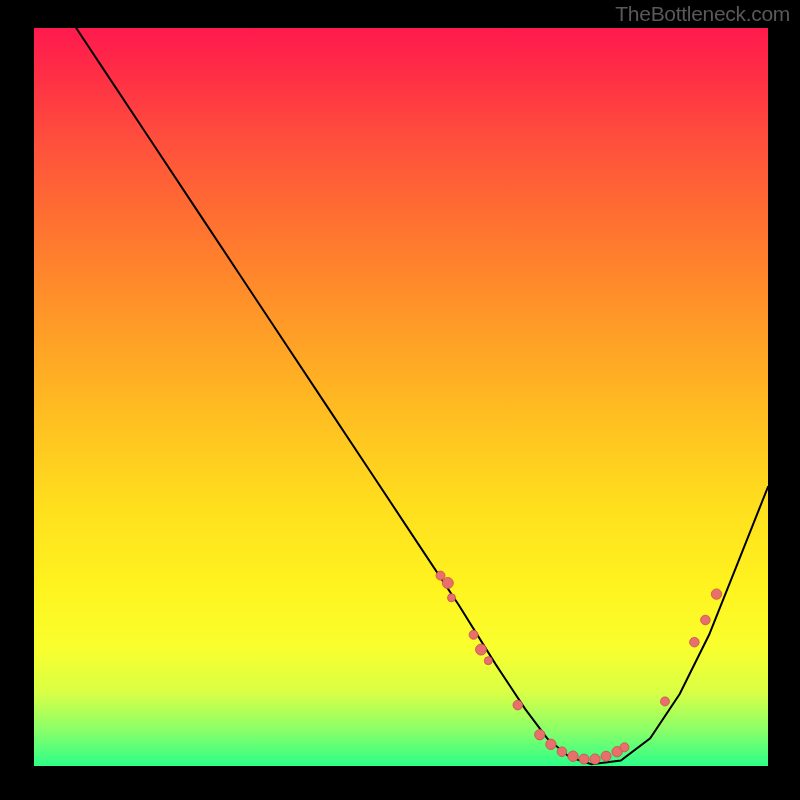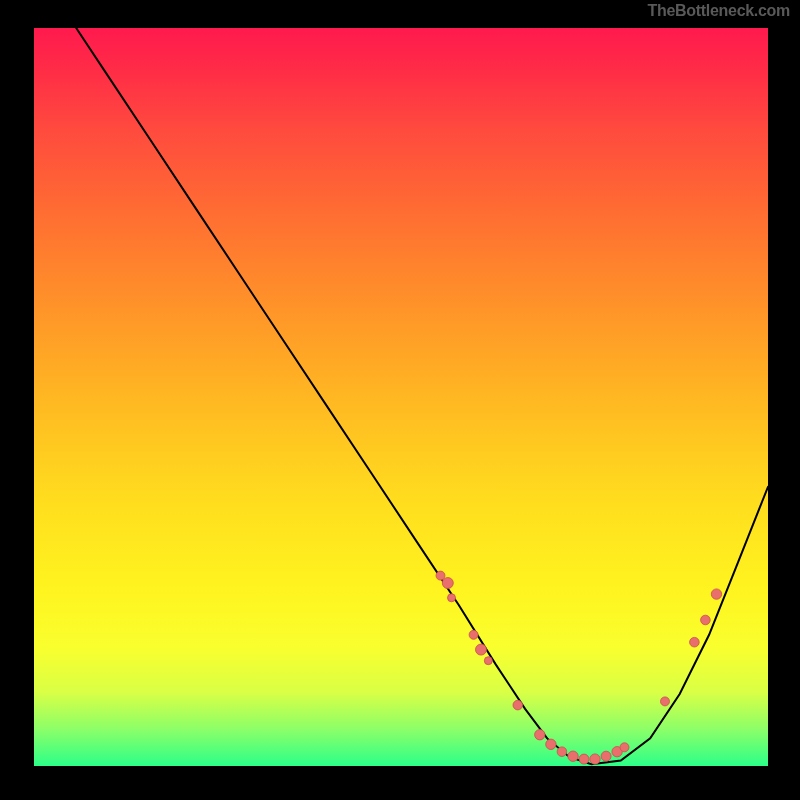--- a/index.html
+++ b/index.html
@@ -15,22 +15,22 @@
     position: relative;
     width: 800px;
     height: 800px;
     background: #000;
   }
   .watermark {
     position: absolute;
     top: 2px;
     right: 10px;
     color: #595959;
-    font-size: 16px;
-    font-weight: 700;
+    font-size: 21px;
+    font-weight: 400;
     letter-spacing: -0.3px;
     z-index: 50;
   }
   .plot-outer {
     position: absolute;
     left: 32px;
     top: 28px;
     width: 736px;
     height: 740px;
     background: #000;

